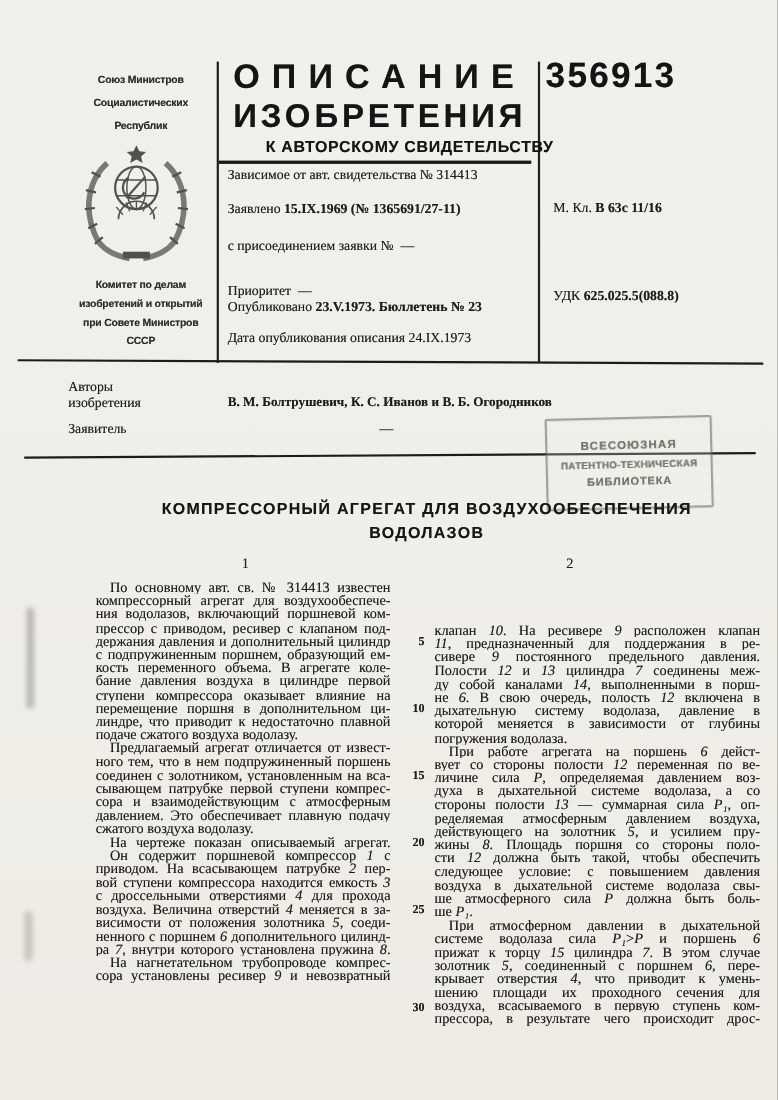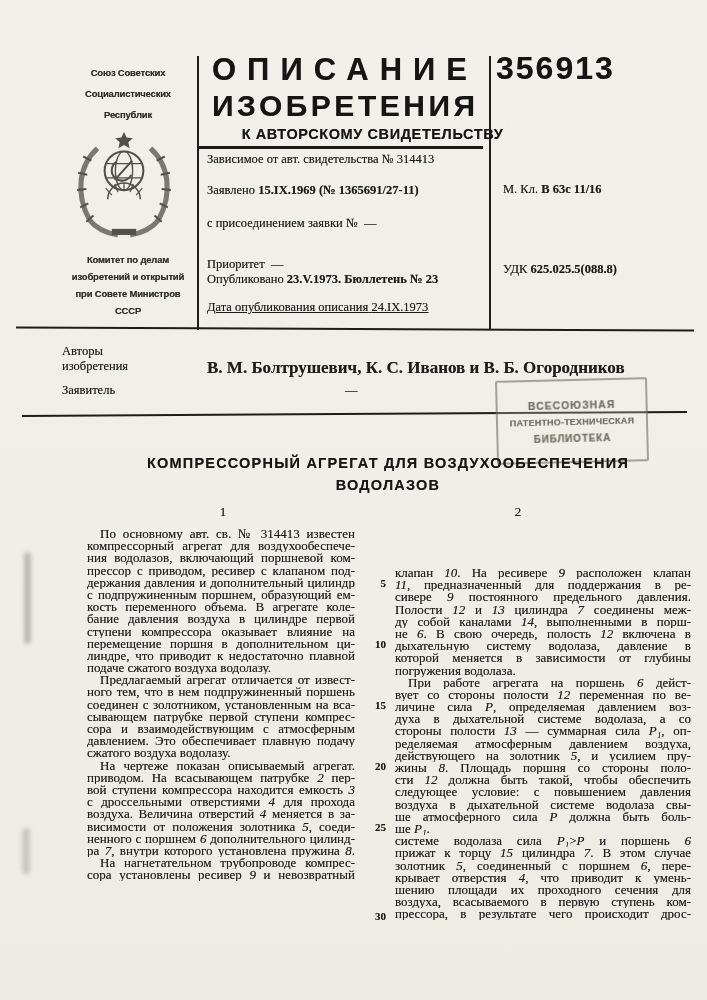--- a/index.html
+++ b/index.html
@@ -30,21 +30,21 @@
     font-size:32px;letter-spacing:2px;color:#141413;white-space:nowrap;}
   
   .field-row{left:207px;width:275px;font-size:12.5px;white-space:nowrap;}
   .fv.bold{font-weight:bold;}
   .classrow{left:503px;font-size:12.5px;white-space:nowrap;}
   .classrow b{font-weight:bold;}
   
   .hrule{height:2px;background:#1c1c1b;}
   
   .people-label{left:62px;font-size:12.5px;line-height:15px;}
-  .authors-value{left:207px;top:358px;font-weight:bold;font-size:17px;white-space:nowrap;}
+  .authors-value{left:207px;top:358px;font-weight:bold;font-size:12px;white-space:nowrap;}
   .applicant-value{left:345px;top:383px;font-size:12.5px;}
   
   .stamp{left:496px;top:379px;width:148px;height:80px;transform:rotate(-1.4deg);
     border:2px solid rgba(82,82,74,.5);border-radius:2px;
     display:flex;flex-direction:column;justify-content:center;gap:6px;
     text-align:center;font-family:"Liberation Sans",sans-serif;font-weight:bold;
     color:rgba(110,110,100,.78);filter:blur(.3px);background:rgba(240,238,232,.25);}
   .stamp .s1{font-size:10.5px;letter-spacing:1px;}
   .stamp .s2{font-size:9px;letter-spacing:.2px;}
   .stamp .s3{font-size:10px;letter-spacing:.8px;}
@@ -66,21 +66,21 @@
   .lnum{position:absolute;right:0;font-size:11px;font-weight:bold;line-height:12px;}
   
   .smudge{background:rgba(45,45,42,.28);filter:blur(2.2px);border-radius:4px;}
 </style>
 </head>
 <body>
 
 <div class="page">
 
   <div class="abs org">
-    <div>Союз Советских</div>
+    <div>Союз Министров</div>
     <div>Социалистических</div>
     <div>Республик</div>
   </div>
 
   <div class="abs emblem">
     <svg width="116" height="108" viewBox="0 0 112 106">
       <g stroke="#3b3b37" fill="none" stroke-width="2" opacity="0.88">
         <path d="M56 2 l2.6 5.4 6 .6 -4.4 4 1.3 5.8 -5.5 -3 -5.5 3 1.3 -5.8 -4.4 -4 6 -.6 z" fill="#3b3b37" stroke="none"></path>
         <circle cx="56" cy="40" r="19"></circle>
         <ellipse cx="56" cy="40" rx="8.5" ry="19" stroke-width="1.3"></ellipse>
@@ -125,21 +125,21 @@
   </div>
   <div class="abs field-row" style="top:216px;">
     <span class="fl">с присоединением заявки №</span>&nbsp;&nbsp;<span class="fv">—</span>
   </div>
   <div class="abs field-row" style="top:243px;margin-top:14px;">
     <span class="fl">Приоритет</span>&nbsp;&nbsp;<span class="fv">—</span>
   </div>
   <div class="abs field-row" style="top:272px;">
     <span class="fl">Опубликовано</span>&nbsp;<span class="fv bold">23.V.1973. Бюллетень № 23</span>
   </div>
-  <div class="abs field-row" style="top:300px;text-decoration:underline;">
+  <div class="abs field-row" style="top:300px;">
     <span class="fl">Дата опубликования описания</span>&nbsp;<span class="fv">24.IX.1973</span>
   </div>
 
   <div class="abs classrow" style="top:182px;">
     <span>М. Кл.</span>&nbsp;<b>В 63с 11/16</b>
   </div>
   <div class="abs classrow" style="top:262px;text-align:center;">
     <span>УДК</span>&nbsp;<b>625.025.5(088.8)</b>
   </div>
 
@@ -189,20 +189,21 @@
         <div class="bline">соединен с золотником, установленным на вса-</div>
         <div class="bline">сывающем патрубке первой ступени компрес-</div>
         <div class="bline">сора и взаимодействующим  с  атмосферным</div>
         <div class="bline">давлением. Это обеспечивает плавную подачу</div>
         <div class="bline lastshort">сжатого воздуха водолазу.</div>
       </div>
       <div>
         <div class="bline indent">На чертеже показан описываемый  агрегат.</div>
       </div>
       <div>
+        <div class="bline indent">Он содержит  поршневой  компрессор <i>1</i> с</div>
         <div class="bline">приводом. На всасывающем патрубке <i>2</i> пер-</div>
         <div class="bline">вой ступени компрессора находится емкость <i>3</i></div>
         <div class="bline">с дроссельными отверстиями <i>4</i> для прохода</div>
         <div class="bline">воздуха. Величина отверстий <i>4</i> меняется в за-</div>
         <div class="bline">висимости от положения золотника <i>5</i>, соеди-</div>
         <div class="bline">ненного с поршнем <i>6</i> дополнительного цилинд-</div>
         <div class="bline">ра <i>7</i>, внутри которого установлена пружина <i>8</i>.</div>
       </div>
       <div>
         <div class="bline indent">На нагнетательном трубопроводе  компрес-</div>
@@ -238,20 +239,21 @@
         <div class="bline">ределяемая атмосферным давлением воздуха,</div>
         <div class="bline">действующего на золотник <i>5</i>, и усилием пру-</div>
         <div class="bline">жины <i>8</i>. Площадь поршня со стороны поло-</div>
         <div class="bline">сти <i>12</i> должна быть такой, чтобы обеспечить</div>
         <div class="bline">следующее условие: с повышением давления</div>
         <div class="bline">воздуха в дыхательной системе водолаза свы-</div>
         <div class="bline">ше атмосферного сила <i>P</i> должна быть боль-</div>
         <div class="bline lastshort">ше <i>P₁</i>.</div>
       </div>
       <div>
+        <div class="bline indent">При атмосферном давлении в дыхательной</div>
         <div class="bline">системе водолаза сила <i>P₁</i>&gt;<i>P</i> и  поршень <i>6</i></div>
         <div class="bline">прижат к торцу <i>15</i> цилиндра <i>7</i>. В этом случае</div>
         <div class="bline">золотник <i>5</i>, соединенный с поршнем <i>6</i>, пере-</div>
         <div class="bline">крывает отверстия <i>4</i>, что приводит к умень-</div>
         <div class="bline">шению площади их проходного сечения для</div>
         <div class="bline">воздуха, всасываемого в первую ступень ком-</div>
         <div class="bline">прессора, в результате чего происходит дрос-</div>
       </div>
     </div>
 

